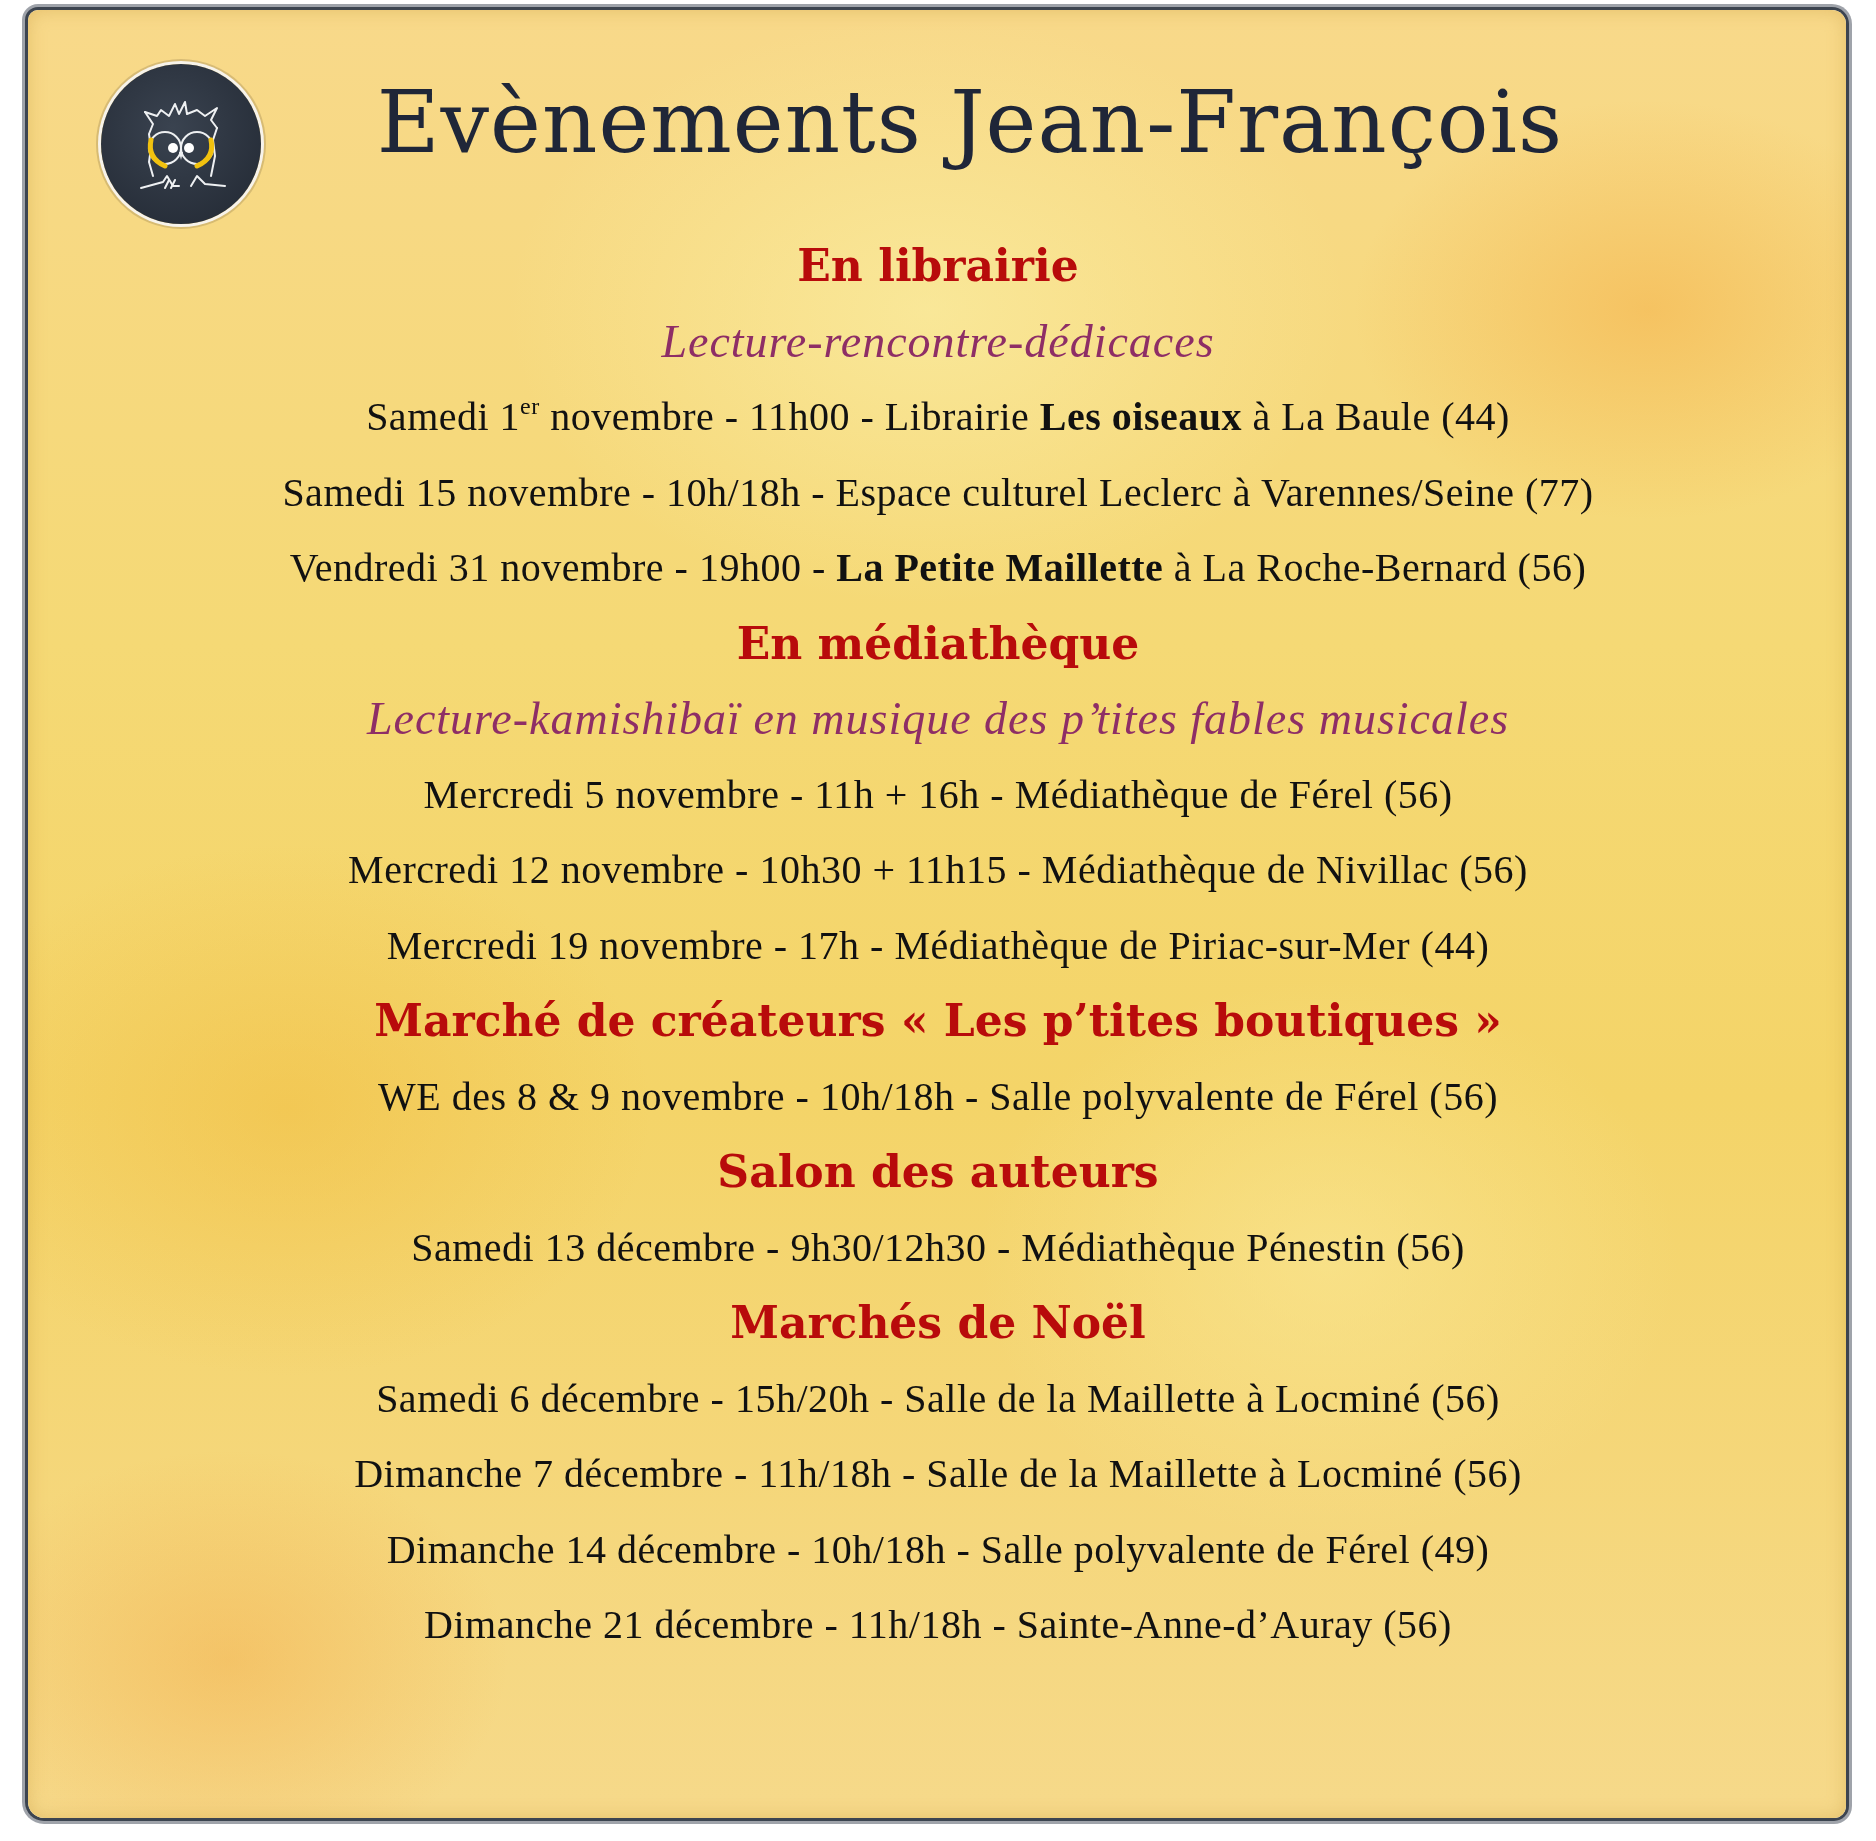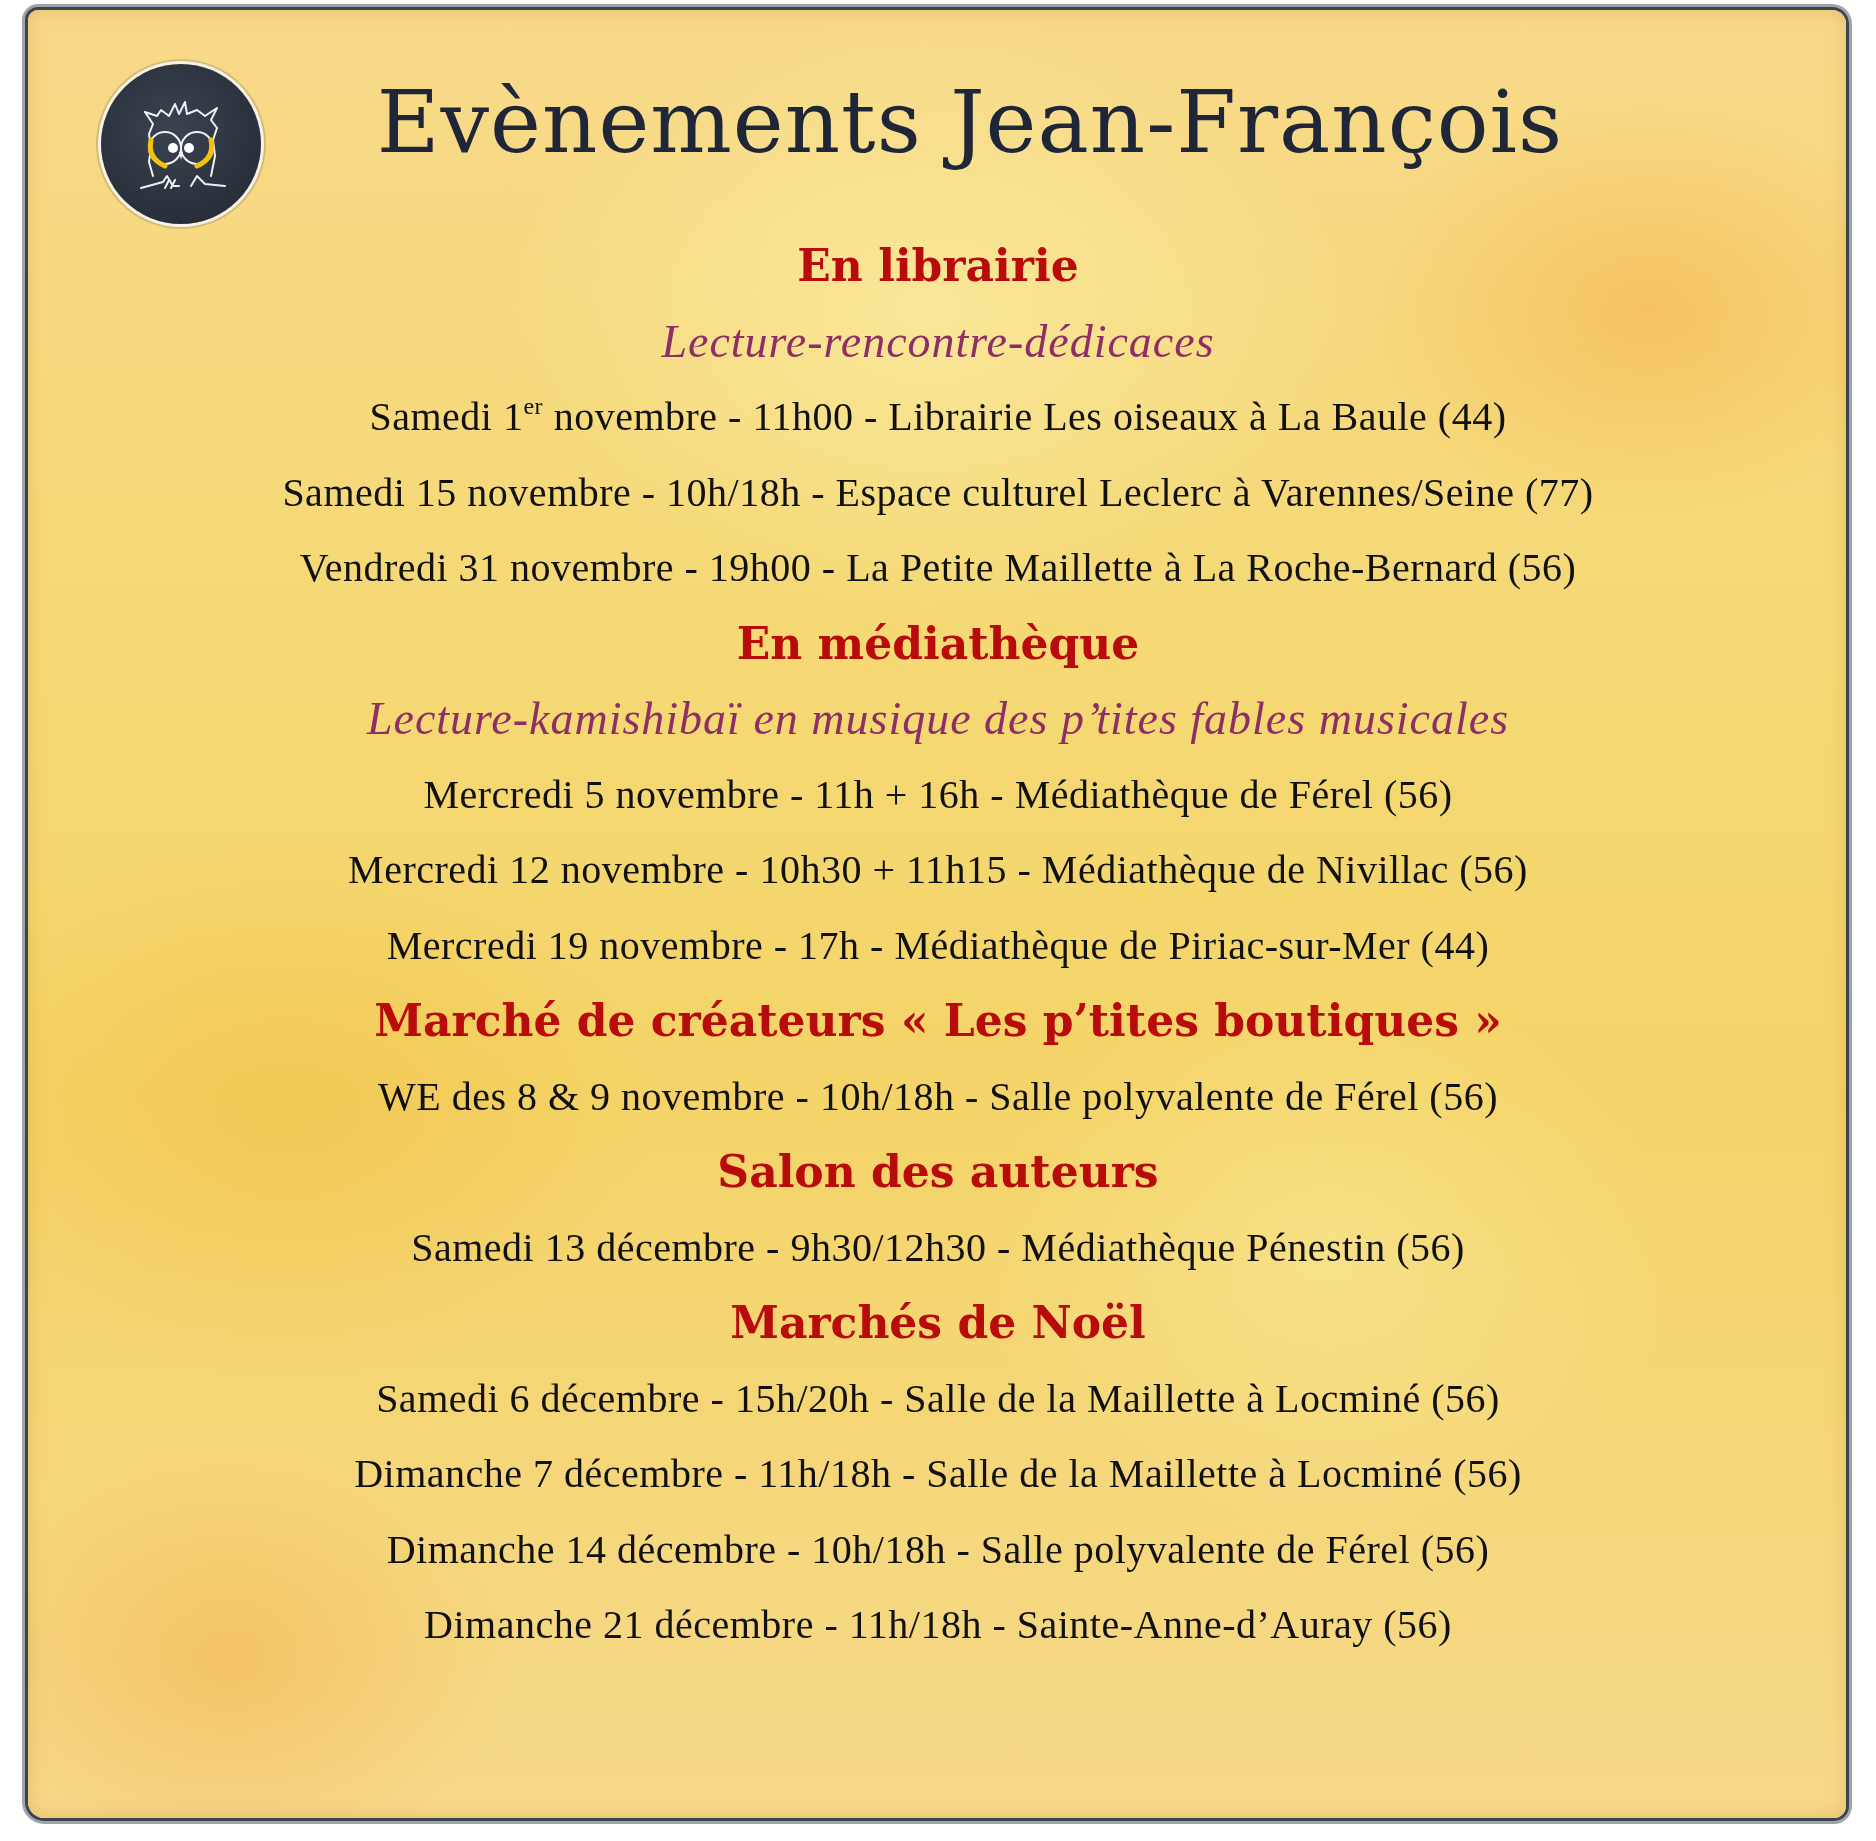--- a/index.html
+++ b/index.html
@@ -82,21 +82,21 @@
     font-size: 46px;
     font-family: "Liberation Serif", "DejaVu Serif", serif;
     letter-spacing: 1px;
   }
   .event {
     color: #111111;
     font-size: 40px;
     font-family: "Liberation Serif", "DejaVu Serif", serif;
     letter-spacing: 0.5px;
   }
-  .event b { font-weight: normal; }
+  .event b { font-weight: bold; }
   .event sup { font-size: 24px; vertical-align: 16px; line-height: 0; }
 </style>
 </head>
 <body>
 
 <div class="card"></div>
 
 <div class="logo">
   <svg viewBox="0 0 160 160">
     <g fill="none" stroke="#eef0f2" stroke-width="2" stroke-linecap="round" stroke-linejoin="round">
@@ -137,15 +137,15 @@
 
   <div class="line h-red">Marché de créateurs « Les p’tites boutiques »</div>
   <div class="line event">WE des 8 &amp; 9 novembre - 10h/18h - Salle polyvalente de Férel (56)</div>
 
   <div class="line h-red">Salon des auteurs</div>
   <div class="line event">Samedi 13 décembre - 9h30/12h30 - Médiathèque Pénestin (56)</div>
 
   <div class="line h-red">Marchés de Noël</div>
   <div class="line event">Samedi 6 décembre - 15h/20h - Salle de la Maillette à Locminé (56)</div>
   <div class="line event">Dimanche 7 décembre - 11h/18h - Salle de la Maillette à Locminé (56)</div>
-  <div class="line event">Dimanche 14 décembre - 10h/18h - Salle polyvalente de Férel (56)</div>
+  <div class="line event">Dimanche 14 décembre - 10h/18h - Salle polyvalente de Férel (49)</div>
   <div class="line event">Dimanche 21 décembre - 11h/18h - Sainte-Anne-d’Auray (56)</div>
 </div>
 
 </body></html>

